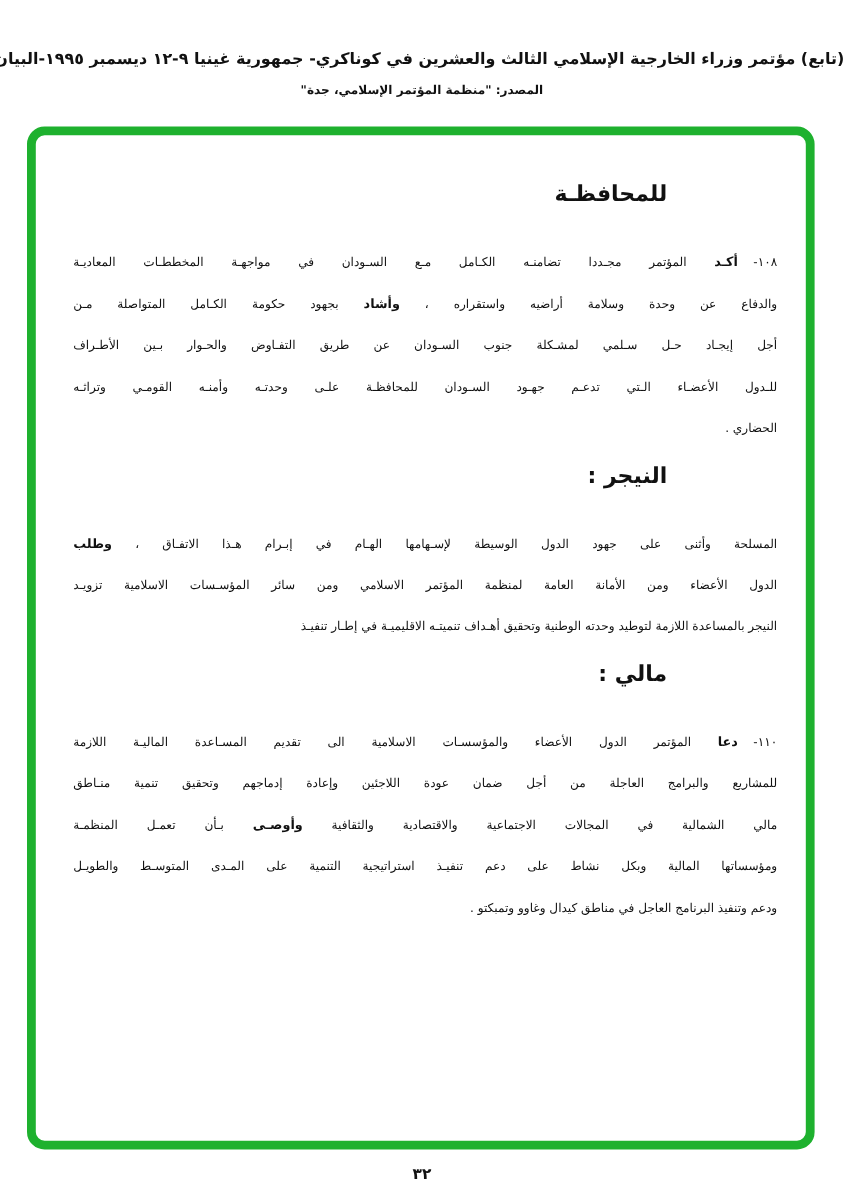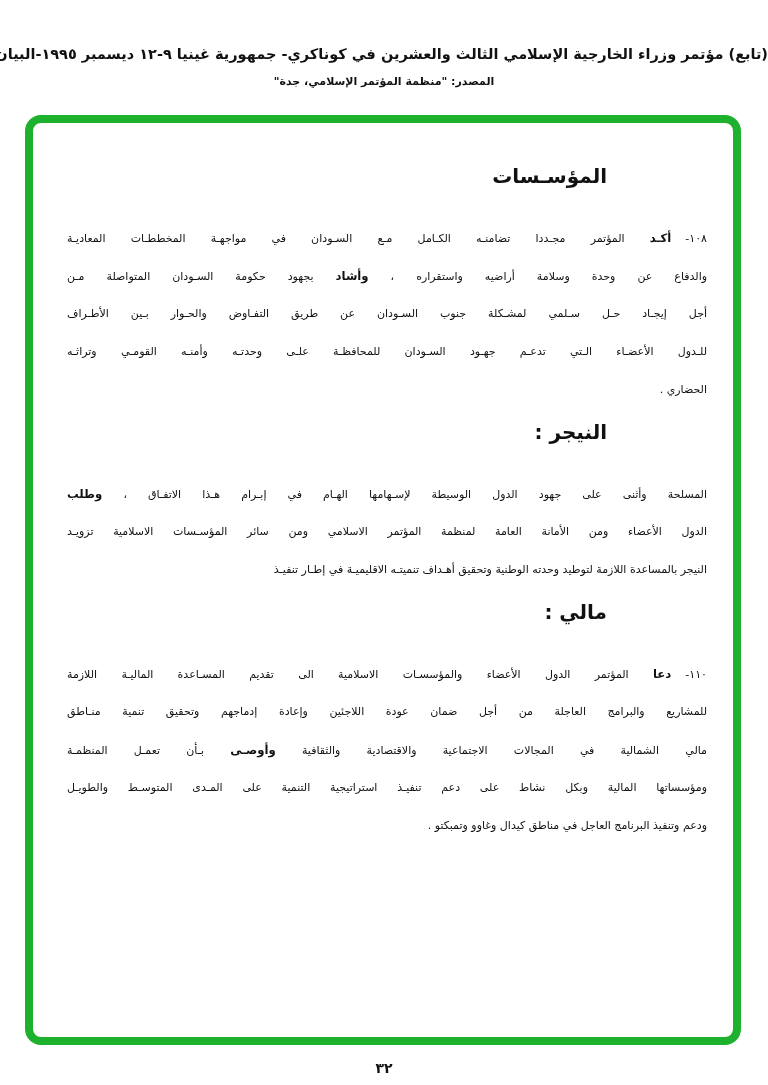--- a/index.html
+++ b/index.html
@@ -40,24 +40,24 @@
 <div class="page">
 
   <div class="hdr">
     <div class="hdr1">(تابع) مؤتمر وزراء الخارجية الإسلامي الثالث والعشرين في كوناكري- جمهورية غينيا ٩-١٢ ديسمبر ١٩٩٥-البيان الختامي</div>
     <div class="hdr2">المصدر: "منظمة المؤتمر الإسلامي، جدة"</div>
   </div>
 
   <div class="frame" style="border-color: rgb(30, 177, 46);">
     <div class="doc">
         <div class="section">
-          <div class="section-title">المؤسـسات</div>
+          <div class="section-title">للمحافظـة</div>
           <div class="para">
             <div class="line"><span class="pnum">١٠٨-</span><span class="bold">أكـد</span><span class=""> المؤتمر مجـددا تضامنـه الكـامل مـع السـودان في مواجهـة المخططـات المعاديـة</span></div>
-            <div class="line"><span class="">والدفاع عن وحدة وسلامة أراضيه واستقراره ، </span><span class="bold">وأشاد</span><span class=""> بجهود حكومة السـودان المتواصلة مـن</span></div>
+            <div class="line"><span class="">والدفاع عن وحدة وسلامة أراضيه واستقراره ، </span><span class="bold">وأشاد</span><span class=""> بجهود حكومة الكـامل المتواصلة مـن</span></div>
             <div class="line"><span class="">أجل إيجـاد حـل سـلمي لمشـكلة جنوب السـودان عن طريق التفـاوض والحـوار بـين الأطـراف</span></div>
             <div class="line"><span class="">للـدول الأعضـاء الـتي تدعـم جهـود السـودان للمحافظـة علـى وحدتـه وأمنـه القومـي وتراثـه</span></div>
             <div class="line"><span class="">الحضاري .</span></div>
           </div>
         </div>
         <div class="section">
           <div class="section-title">النيجر :</div>
           <div class="para">
             <div class="line"><span class="">المسلحة وأثنى على جهود الدول الوسيطة لإسـهامها الهـام في إبـرام هـذا الاتفـاق ، </span><span class="bold">وطلب</span></div>
             <div class="line"><span class="">الدول الأعضاء ومن الأمانة العامة لمنظمة المؤتمر الاسلامي ومن سائر المؤسـسات الاسلامية تزويـد</span></div>

